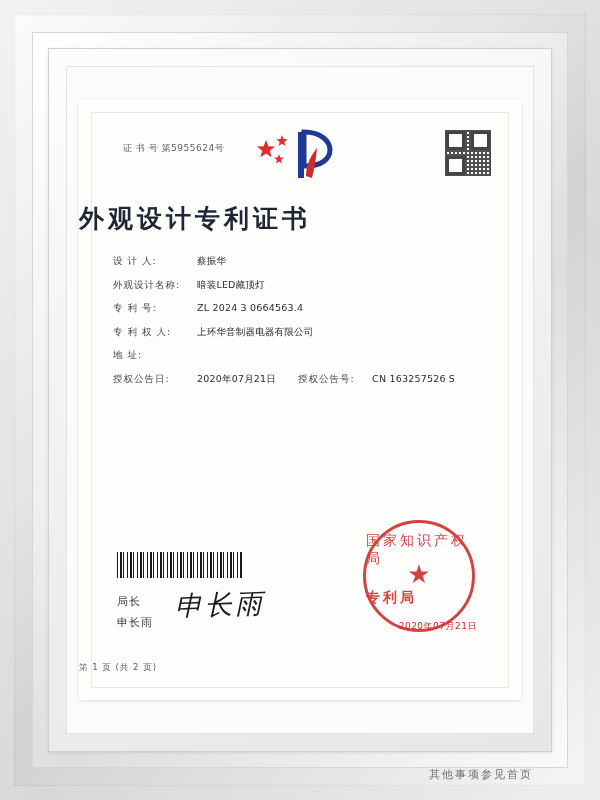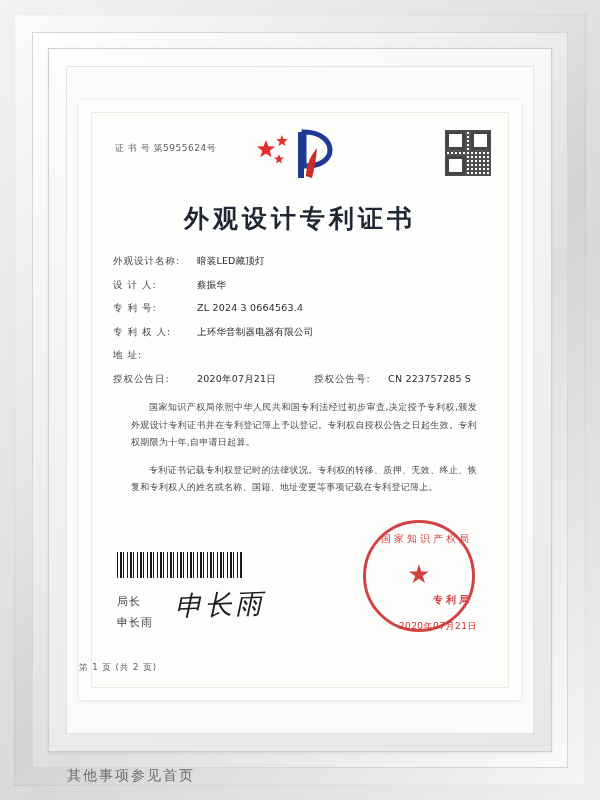--- a/index.html
+++ b/index.html
@@ -54,21 +54,21 @@
     overflow: hidden;
   }
   .page-inner-border {
     position: absolute;
     left: 12px; top: 12px; right: 12px; bottom: 12px;
     border: 1px solid #efe9e4;
   }
 
   .serial {
     position: absolute;
-    left: 36px; top: 42px;
+    left: 44px; top: 42px;
     font-size: 9px;
     color: #5d5d62;
     letter-spacing: .5px;
     font-family: "DejaVu Sans", sans-serif;
   }
 
   
   .qr {
     position: absolute;
     right: 30px; top: 30px;
@@ -101,21 +101,21 @@
     position: absolute;
     left: 50%; top: 26px;
     transform: translateX(-50%);
     width: 108px; height: 62px;
   }
 
   .title {
     position: absolute;
     left: 0; right: 0;
     top: 102px;
-    text-align: center;
+    text-align: left;
     font-family: "DejaVu Sans", sans-serif;
     font-size: 25px;
     font-weight: bold;
     letter-spacing: 4px;
     color: #1f2735;
   }
 
   .fields {
     position: absolute;
     left: 34px; right: 30px;
@@ -135,21 +135,21 @@
     letter-spacing: 1px;
     color: #46464b;
   }
   .field-value {
     letter-spacing: .2px;
     color: #2c2c31;
   }
   .field-row.dual .field-label2 {
     width: 74px;
     flex: none;
-    margin-left: 38px;
+    margin-left: 22px;
     letter-spacing: 1px;
     color: #46464b;
   }
 
   .body-text {
     position: absolute;
     left: 52px; right: 44px;
     top: 299px;
     font-size: 9px;
     line-height: 1.95;
@@ -186,23 +186,23 @@
     position: absolute;
     left: 50%; top: 50%;
     transform: translate(-50%,-56%);
     color: #cf2a2a;
     font-size: 26px;
     line-height: 1;
   }
   .seal-text-top, .seal-text-bottom {
     position: absolute;
     left: 0; right: 0;
-    text-align: right;
+    text-align: left;
     color: #cf2a2a;
-    font-size: 10px;
+    font-size: 14px;
     letter-spacing: 3px;
     font-family: "DejaVu Sans", sans-serif;
   }
   .seal-text-top { top: 9px; }
   .seal-text-bottom { bottom: 22px; font-weight: bold; }
   .seal-date {
     position: absolute;
     right: 44px; top: 520px;
     color: #cf2a2a;
     font-size: 9px;
@@ -239,22 +239,22 @@
     font-size: 8.5px;
     color: #5a5a60;
     font-family: "DejaVu Sans", sans-serif;
     letter-spacing: 1px;
   }
 
   .mat-footer {
     position: absolute;
     left: 0; right: 0;
     top: 700px;
-    text-align: left;
-    font-size: 14px;
+    text-align: right;
+    font-size: 11px;
     color: #6c6c72;
     font-family: "DejaVu Sans", sans-serif;
     letter-spacing: 2px;
   }
 </style>
 </head>
 <body>
 
 <div class="frame-outer">
   <div class="frame-a"></div>
@@ -283,50 +283,46 @@
         <path d="M52 6 L58 6 L58 52 L52 52 Z" fill="#1f3a93"></path>
         <path d="M58 6 C 76 6, 84 16, 84 24 C 84 33, 75 40, 61 40 L58 40 Z" fill="none" stroke="#1f3a93" stroke-width="5"></path>
         <path d="M60 50 C 60 38, 66 28, 71 22 C 70 34, 68 44, 66 52 Z" fill="#cf2a2a"></path>
       </svg>
     </div>
 
     <div class="title">外观设计专利证书</div>
 
     <div class="fields">
       <div class="field-row">
+        <span class="field-label">设 计 人:</span>
+        <span class="field-value">蔡振华</span>
+      </div>
+      <div class="field-row">
         <span class="field-label">外观设计名称:</span>
         <span class="field-value">暗装LED藏顶灯</span>
-      </div>
-      <div class="field-row">
-        <span class="field-label">设 计 人:</span>
-        <span class="field-value">蔡振华</span>
       </div>
       <div class="field-row">
         <span class="field-label">专 利 号:</span>
         <span class="field-value">ZL 2024 3 0664563.4</span>
       </div>
       <div class="field-row">
         <span class="field-label">专 利 权 人:</span>
         <span class="field-value">上环华音制器电器有限公司</span>
       </div>
       <div class="field-row">
         <span class="field-label">地        址:</span>
       </div>
       <div class="field-row dual">
         <span class="field-label">授权公告日:</span>
         <span class="field-value">2020年07月21日</span>
         <span class="field-label2">授权公告号:</span>
-        <span class="field-value">CN 223757285 S</span>
-      </div>
-    </div>
-
-    <div class="body-text">
-      <p>国家知识产权局依照中华人民共和国专利法经过初步审查,决定授予专利权,颁发外观设计专利证书并在专利登记簿上予以登记。专利权自授权公告之日起生效。专利权期限为十年,自申请日起算。</p>
-      <p>专利证书记载专利权登记时的法律状况。专利权的转移、质押、无效、终止、恢复和专利权人的姓名或名称、国籍、地址变更等事项记载在专利登记簿上。</p>
-    </div>
+        <span class="field-value">CN 163257526 S</span>
+      </div>
+    </div>
+
 
     <div class="barcode"></div>
 
     <div class="seal">
       <div class="seal-text-top">国家知识产权局</div>
       <div class="seal-star">★</div>
       <div class="seal-text-bottom">专利局</div>
     </div>
     <div class="seal-date">2020年07月21日</div>
 

